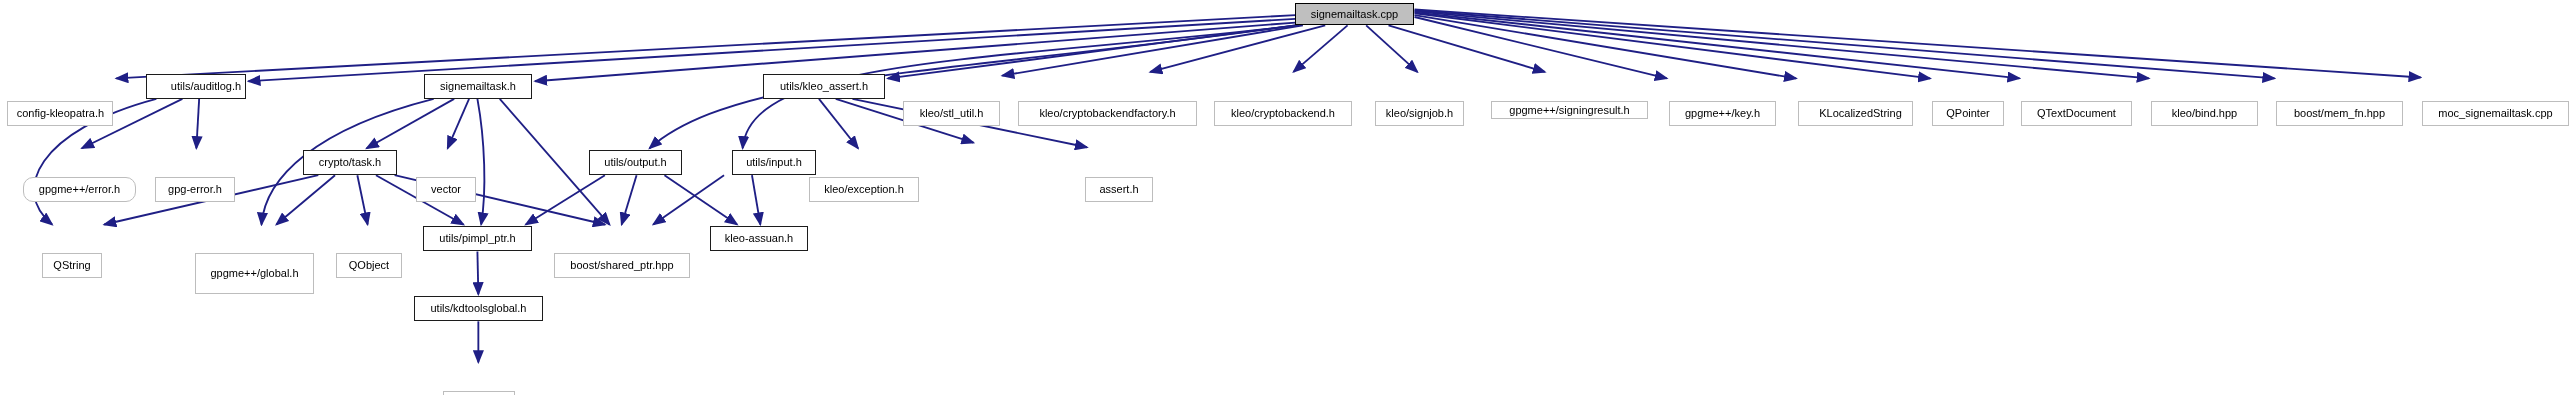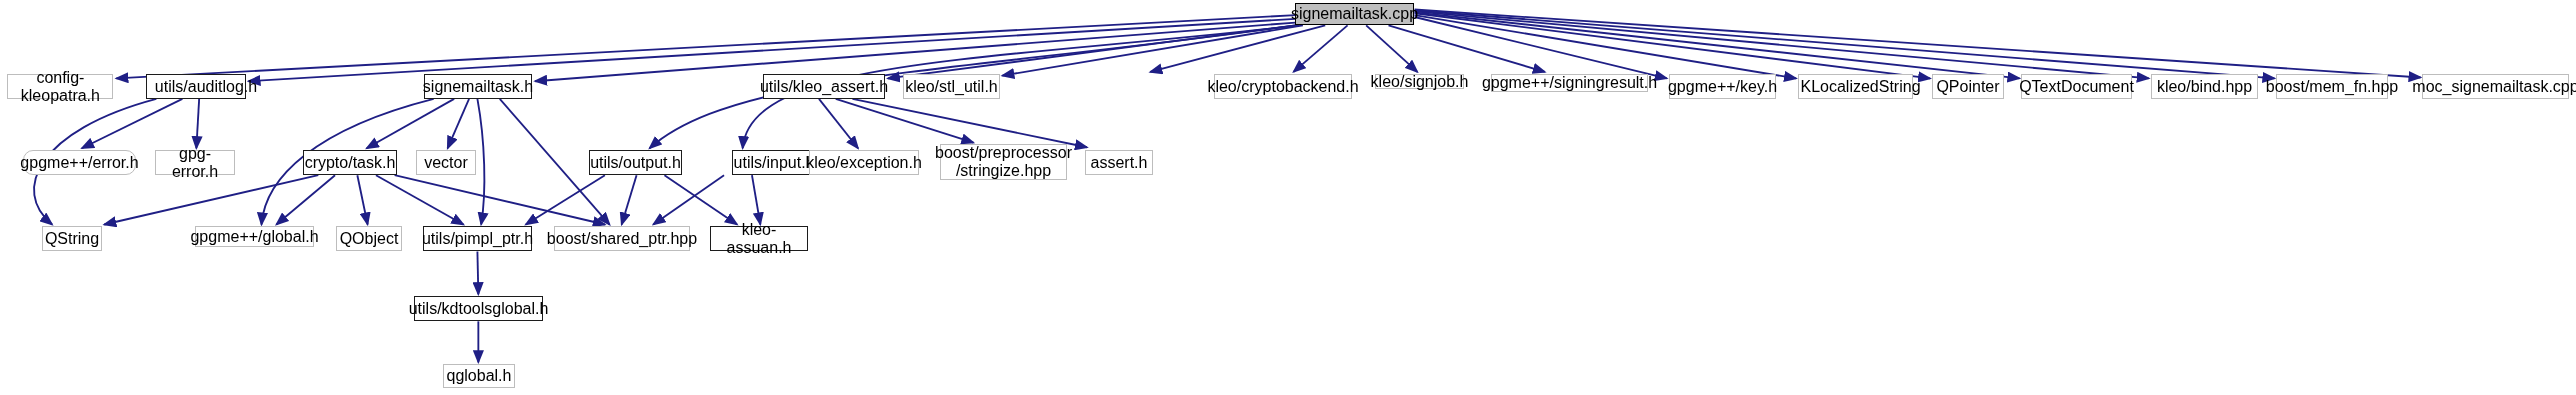--- a/index.html
+++ b/index.html
@@ -2,22 +2,22 @@
 <html style="font-size:15px"><head>
 <meta charset="utf-8">
 <style>
   html,body{margin:0;padding:0;background:#ffffff;}
   #canvas{position:relative;width:2576px;height:396px;background:#ffffff;
           font-family:"Liberation Sans", sans-serif;overflow:hidden;}
   #edges{position:absolute;left:0;top:0;z-index:1;}
   #nodes{position:absolute;left:0;top:0;width:100%;height:100%;z-index:2;}
   .node{position:absolute;box-sizing:border-box;background:#ffffff;color:#000;
         display:flex;align-items:center;justify-content:center;text-align:center;
-        font-size:16px;line-height:1.1;white-space:pre-line;}
-  .node.plain{border:1.9px solid #bdbdbd;}
+        font-size:11px;line-height:1.1;white-space:pre-line;}
+  .node.plain{border:1.9px solid #bdbdbd;margin-top:27px;}
   .node.linked{border:1.9px solid #1c1c1c;}
   .node.main{border:1.9px solid #000000;background:#bfbfbf;}
   svg path.edge{fill:none;stroke:#1f1f85;stroke-width:2px;}
 </style>
 </head>
 <body>
 
 <div id="canvas">
   <svg id="edges" width="2576" height="396" viewBox="0 0 2768 425">
     <defs>
@@ -67,42 +67,41 @@
       <path d="M513,270 L514,316" class="edge" stroke="#1f1f85" marker-end="url(#arrow)"></path>
       <path d="M514,345 L514,389" class="edge" stroke="#1f1f85" marker-end="url(#arrow)"></path>
     </svg>
   <div id="nodes">
       <div class="node main" style="left: 1295px; top: 2.8px; width: 119px; height: 22.3px; background: rgb(191, 191, 191);">signemailtask.cpp</div>
       <div class="node plain" style="left: 7.4px; top: 74px; width: 106px; height: 25px;">config-kleopatra.h</div>
       <div class="node linked" style="left: 146px; top: 74px; width: 100px; height: 25px; padding-left: 20px;">utils/auditlog.h</div>
       <div class="node linked" style="left: 424px; top: 74px; width: 108px; height: 25px;">signemailtask.h</div>
       <div class="node linked" style="left: 763px; top: 74px; width: 122px; height: 25px;">utils/kleo_assert.h</div>
       <div class="node plain" style="left: 903px; top: 74px; width: 97px; height: 25px;">kleo/stl_util.h</div>
+      <div class="node plain" style="left: 1018px; top: 74px; width: 179px; height: 25px;">kleo/cryptobackendfactory.h</div>
       <div class="node plain" style="left: 1214px; top: 74px; width: 138px; height: 25px;">kleo/cryptobackend.h</div>
-      <div class="node plain" style="left: 1375px; top: 74px; width: 89px; height: 15px;">kleo/signjob.h</div>
+      <div class="node plain" style="left: 1375px; top: 74px; width: 89px; height: 25px;">kleo/signjob.h</div>
       <div class="node plain" style="left: 1491px; top: 74px; width: 157px; height: 18px;">gpgme++/signingresult.h</div>
       <div class="node plain" style="left: 1669px; top: 74px; width: 107px; height: 25px;">gpgme++/key.h</div>
       <div class="node plain" style="left: 1798px; top: 74px; width: 115px; height: 25px; padding-left: 10px;">KLocalizedString</div>
       <div class="node plain" style="left: 1932px; top: 74px; width: 72px; height: 25px;">QPointer</div>
       <div class="node plain" style="left: 2021px; top: 74px; width: 111px; height: 25px;">QTextDocument</div>
       <div class="node plain" style="left: 2151px; top: 74px; width: 107px; height: 25px;">kleo/bind.hpp</div>
-      <div class="node plain" style="left: 2276px; top: 74px; width: 112px; height: 25px;">boost/mem_fn.hpp</div>
+      <div class="node plain" style="left: 2276px; top: 74px; width: 127px; height: 25px;">boost/mem_fn.hpp</div>
       <div class="node plain" style="left: 2422px; top: 74px; width: 147px; height: 25px;">moc_signemailtask.cpp</div>
       <div class="node plain" style="left: 23px; top: 150px; width: 113px; height: 25px; border-radius: 10px;">gpgme++/error.h</div>
       <div class="node plain" style="left: 155px; top: 150px; width: 80px; height: 25px;">gpg-error.h</div>
       <div class="node linked" style="left: 303px; top: 150px; width: 94px; height: 25px;">crypto/task.h</div>
       <div class="node plain" style="left: 416px; top: 150px; width: 60px; height: 25px;">vector</div>
       <div class="node linked" style="left: 589px; top: 150px; width: 93px; height: 25px;">utils/output.h</div>
       <div class="node linked" style="left: 704px; top: 150px; width: 84px; height: 25px; margin-left: 28px;">utils/input.h</div>
       <div class="node plain" style="left: 809px; top: 150px; width: 110px; height: 25px;">kleo/exception.h</div>
-      <div class="node plain" style="left: 940px; top: 144px; width: 127px; height: 36px;">boost/preprocessor
-/stringize.hpp</div>
       <div class="node plain" style="left: 1085px; top: 150px; width: 68px; height: 25px;">assert.h</div>
       <div class="node plain" style="left: 42px; top: 226px; width: 60px; height: 25px;">QString</div>
-      <div class="node plain" style="left: 195px; top: 226px; width: 119px; height: 21px;">gpgme++/global.h</div>
+      <div class="node plain" style="left: 195px; top: 226px; width: 119px; height: 41px;">gpgme++/global.h</div>
       <div class="node plain" style="left: 336px; top: 226px; width: 66px; height: 25px;">QObject</div>
       <div class="node linked" style="left: 423px; top: 226px; width: 109px; height: 25px;">utils/pimpl_ptr.h</div>
       <div class="node plain" style="left: 554px; top: 226px; width: 136px; height: 25px; text-align: right;">boost/shared_ptr.hpp</div>
       <div class="node linked" style="left: 710px; top: 226px; width: 98px; height: 25px;">kleo-assuan.h</div>
       <div class="node linked" style="left: 414px; top: 296px; width: 129px; height: 25px;">utils/kdtoolsglobal.h</div>
       <div class="node plain" style="left: 443px; top: 364px; width: 72px; height: 24px;">qglobal.h</div>
     </div>
 </div>
 
 

